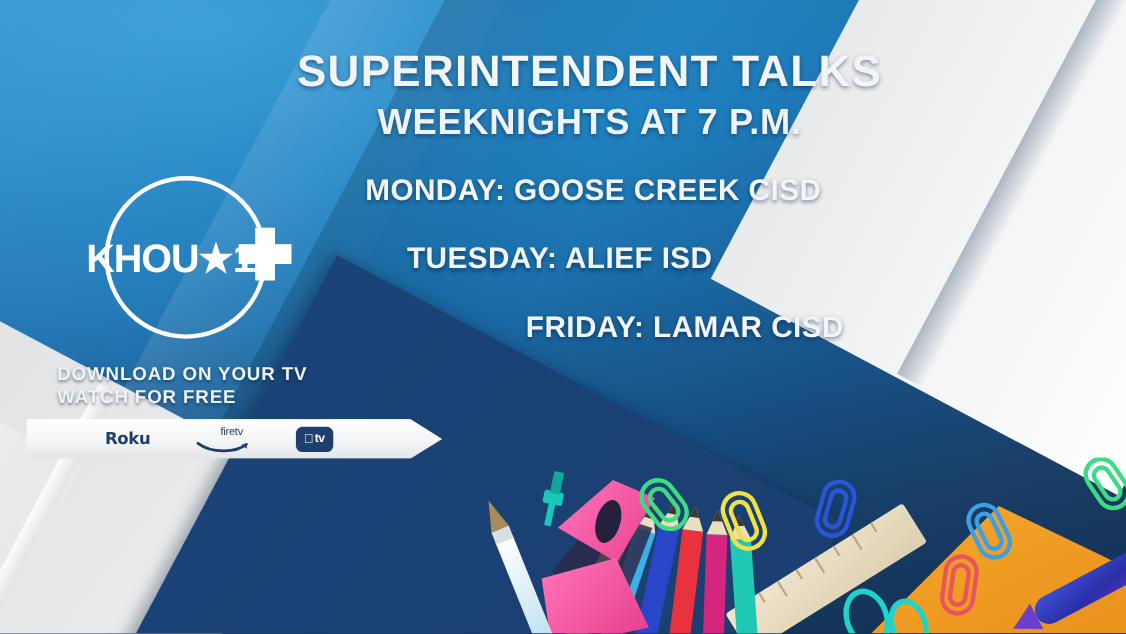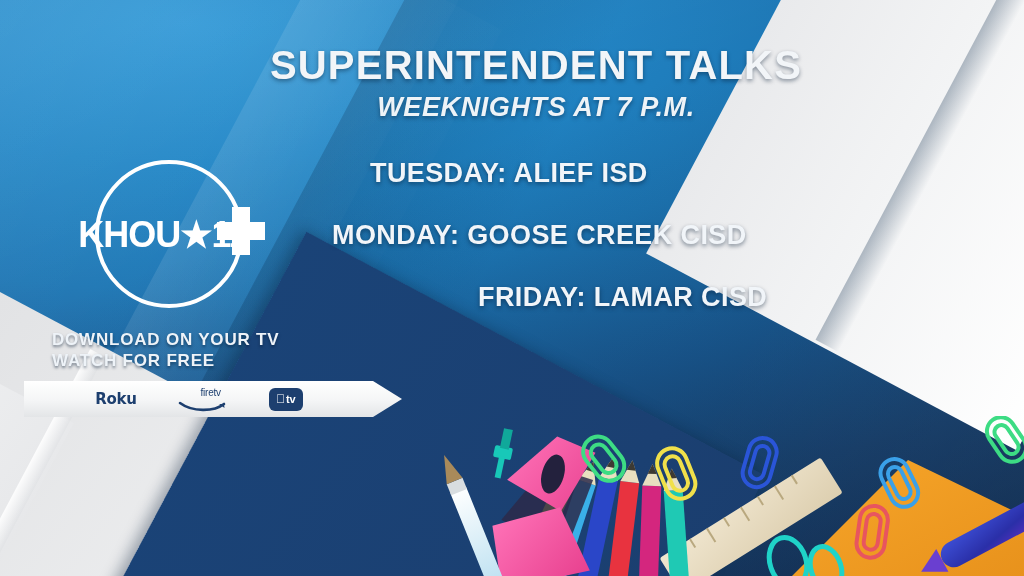--- a/index.html
+++ b/index.html
@@ -87,23 +87,22 @@
   .headline{
     position:absolute; left:236px; top:44px; width:600px;
     text-align:center; z-index:30;
   }
   .headline .title{
     font-size:40px; font-weight:700; letter-spacing:1.2px; color:#f2f5f8;
     text-shadow:0 2px 4px rgba(4,24,48,0.45); line-height:1.05;
   }
   .headline .subtitle{
     margin-top:6px;
-    font-size:27px; font-weight:700; letter-spacing:0.6px; color:#eef3f7;
+    font-size:33px; font-weight:700; letter-spacing:0.6px; color:#eef3f7;
     text-shadow:0 2px 4px rgba(4,24,48,0.45);
-    font-style:italic;
   }
 
   
   .schedule{
     position:absolute; left:300px; top:142px; width:560px; z-index:30;
     display:flex; flex-direction:column;
   }
   .sched-row{
     height:62px; display:flex; align-items:center;
     font-size:27px; font-weight:700; letter-spacing:0.4px; color:#f1f5f9;
@@ -311,22 +310,22 @@
       </g>
     </svg>
   </div>
 
   <div class="headline">
     <div class="title">SUPERINTENDENT TALKS</div>
     <div class="subtitle">WEEKNIGHTS AT 7 P.M.</div>
   </div>
 
   <div class="schedule">
+    <div class="sched-row r0">MONDAY: GOOSE CREEK CISD</div>
     <div class="sched-row r1">TUESDAY: ALIEF ISD</div>
-    <div class="sched-row r0">MONDAY: GOOSE CREEK CISD</div>
     <div class="sched-row r4">FRIDAY: LAMAR CISD</div>
   </div>
 
   <div class="logo-block">
     <div class="logo-ring">
       <svg width="176" height="168" viewBox="0 0 176 168" aria-hidden="true">
         <circle cx="80" cy="84" r="72" fill="none" stroke="#ffffff" stroke-width="4"></circle>
         <text x="74" y="97" text-anchor="middle" fill="#ffffff" font-family="Liberation Sans, sans-serif" font-size="36" font-weight="700" letter-spacing="-1">KHOU★11</text>
         <g>
           <rect x="128" y="72" width="48" height="18" fill="#ffffff"></rect>

